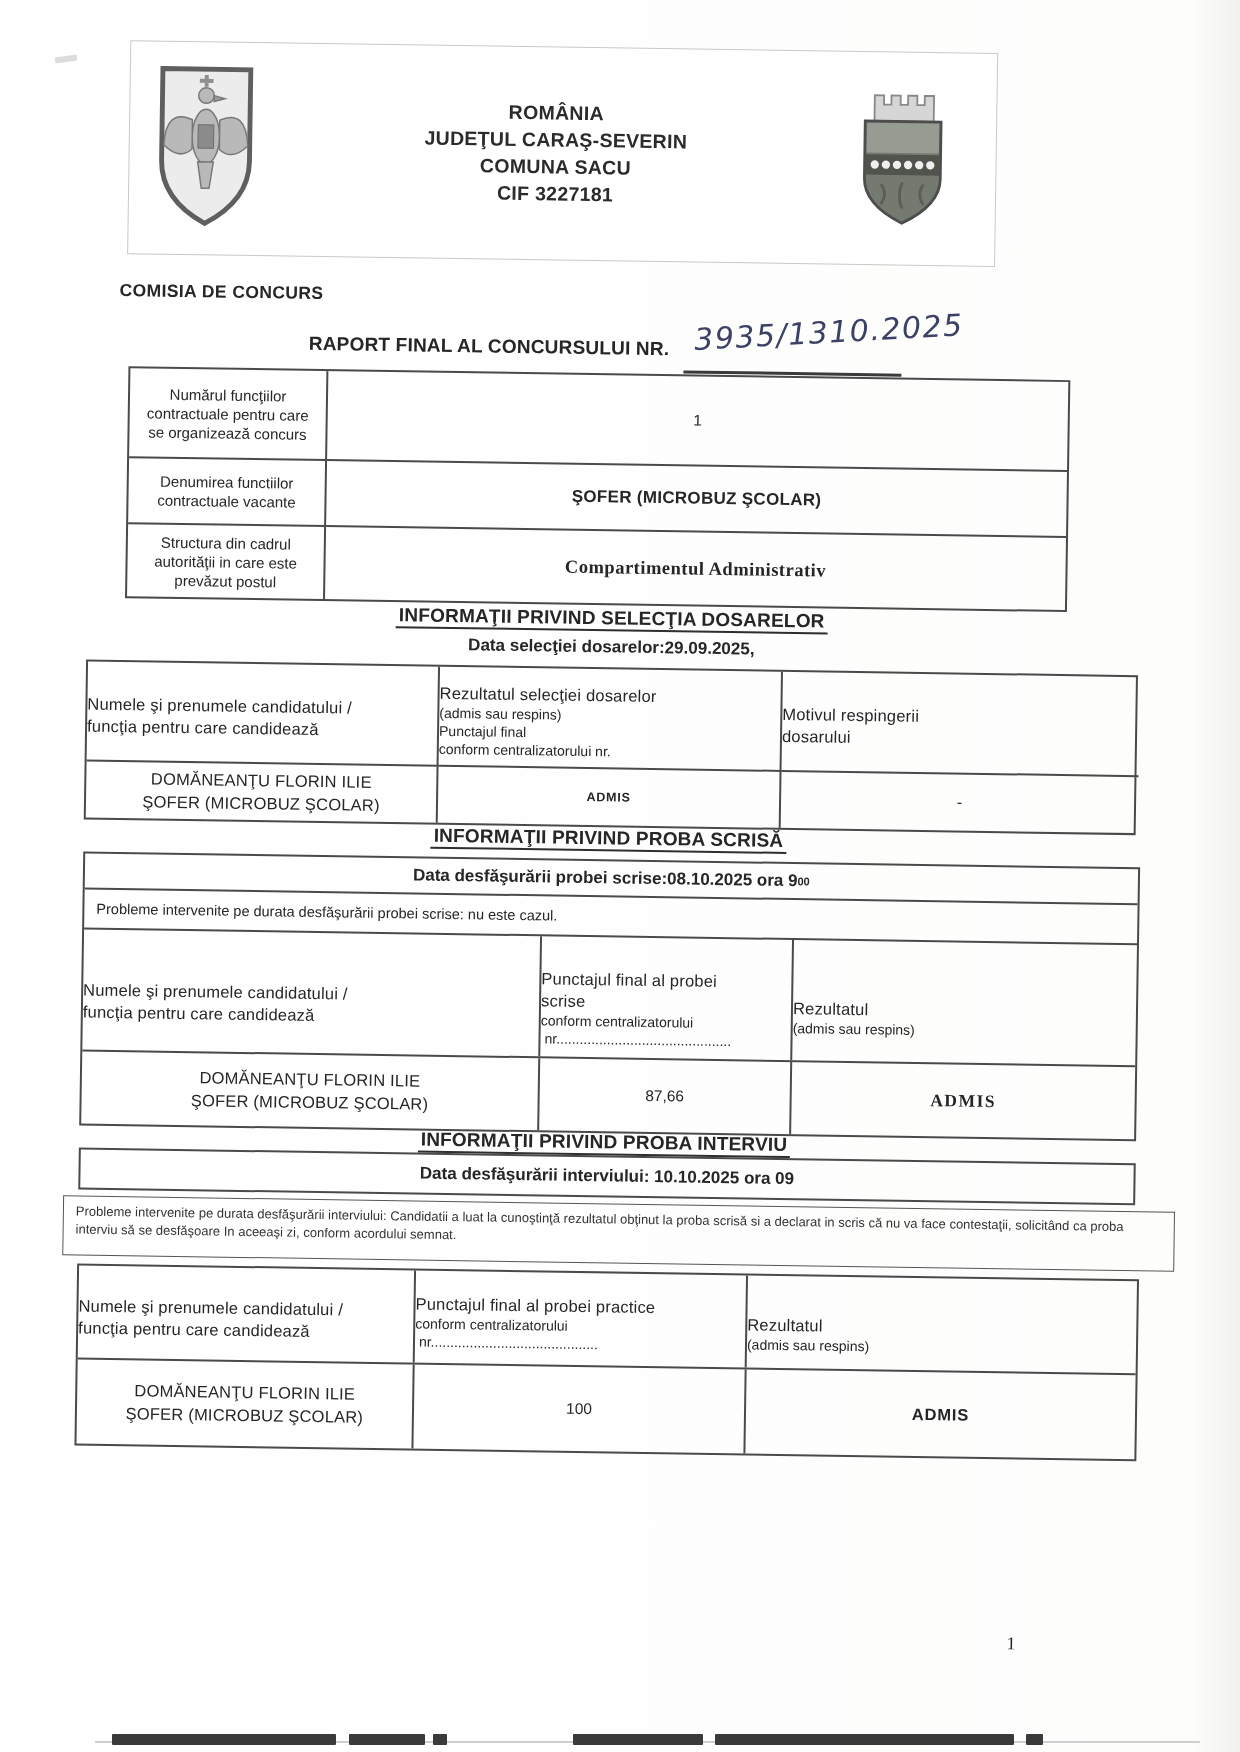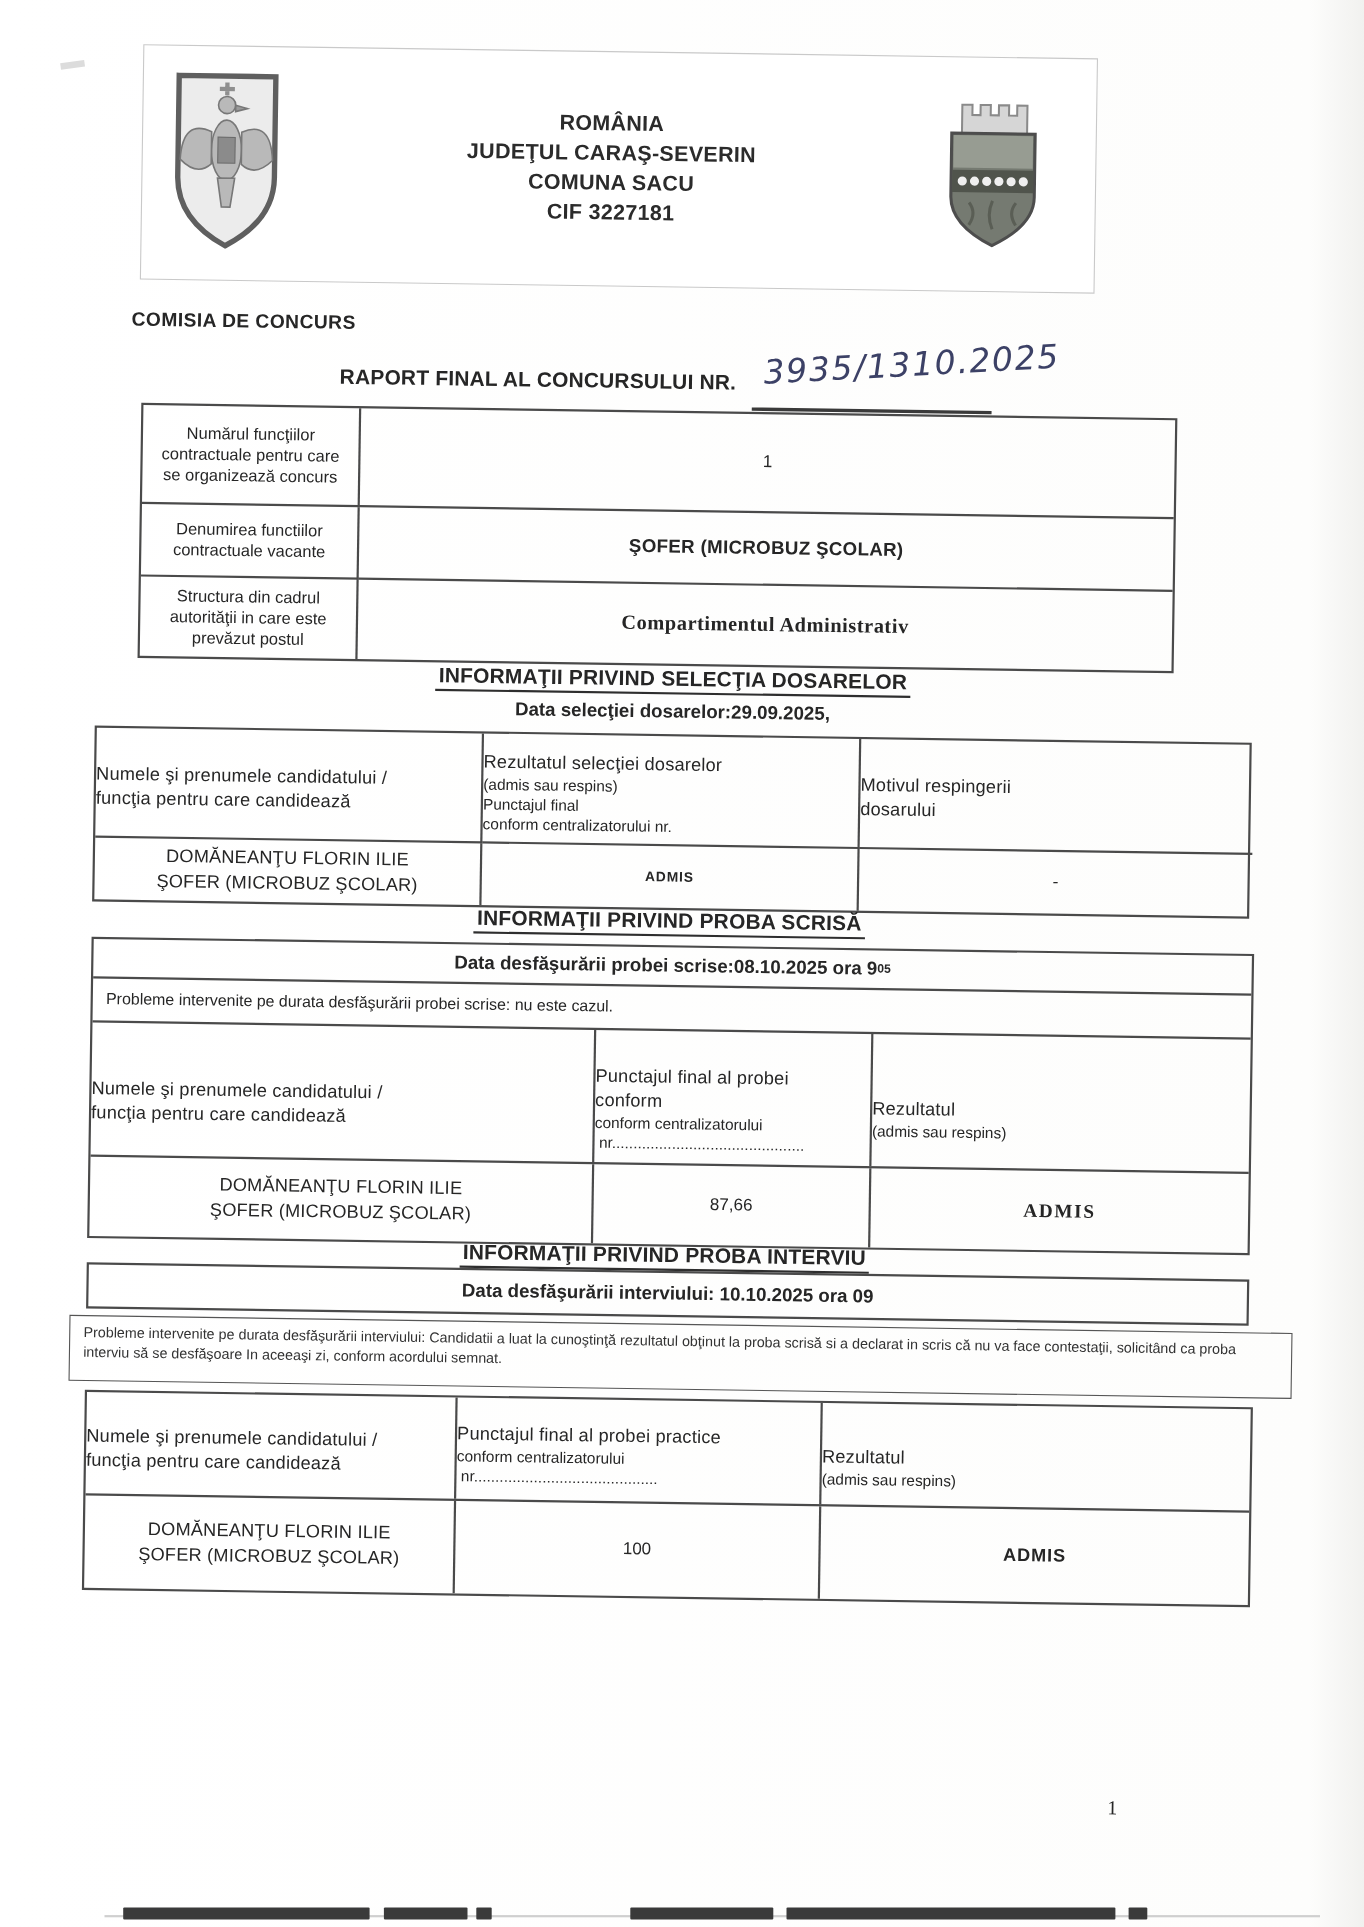--- a/index.html
+++ b/index.html
@@ -171,31 +171,31 @@
       <div class="cell">-</div>
     </div>
 
     <div class="sec-head" style="top:820px">
       <span>INFORMAŢII PRIVIND PROBA SCRISĂ</span>
     </div>
 
     <div class="t3">
       <div class="rowA">
         <span>Data desfăşurării probei scrise:08.10.2025 ora 9</span>
-        <span class="sup">05</span>
+        <span class="sup">00</span>
       </div>
       <div class="rowB">Probleme intervenite pe durata desfăşurării probei scrise: nu este cazul.</div>
       <div class="hdr">
         <div class="cell hc vr stack">
           <span class="h1">Numele şi prenumele candidatului /</span>
           <span class="h1">funcţia pentru care candidează</span>
         </div>
         <div class="cell hc vr stack">
           <span class="h1">Punctajul final al probei</span>
-          <span class="h1">conform</span>
+          <span class="h1">scrise</span>
           <span class="h2">conform centralizatorului</span>
           <span class="h2 dotted">nr.............................................</span>
         </div>
         <div class="cell hc stack" style="padding-top:34px">
           <span class="h1">Rezultatul</span>
           <span class="h2">(admis sau respins)</span>
         </div>
       </div>
       <div class="data">
         <div class="cell vr stack">

